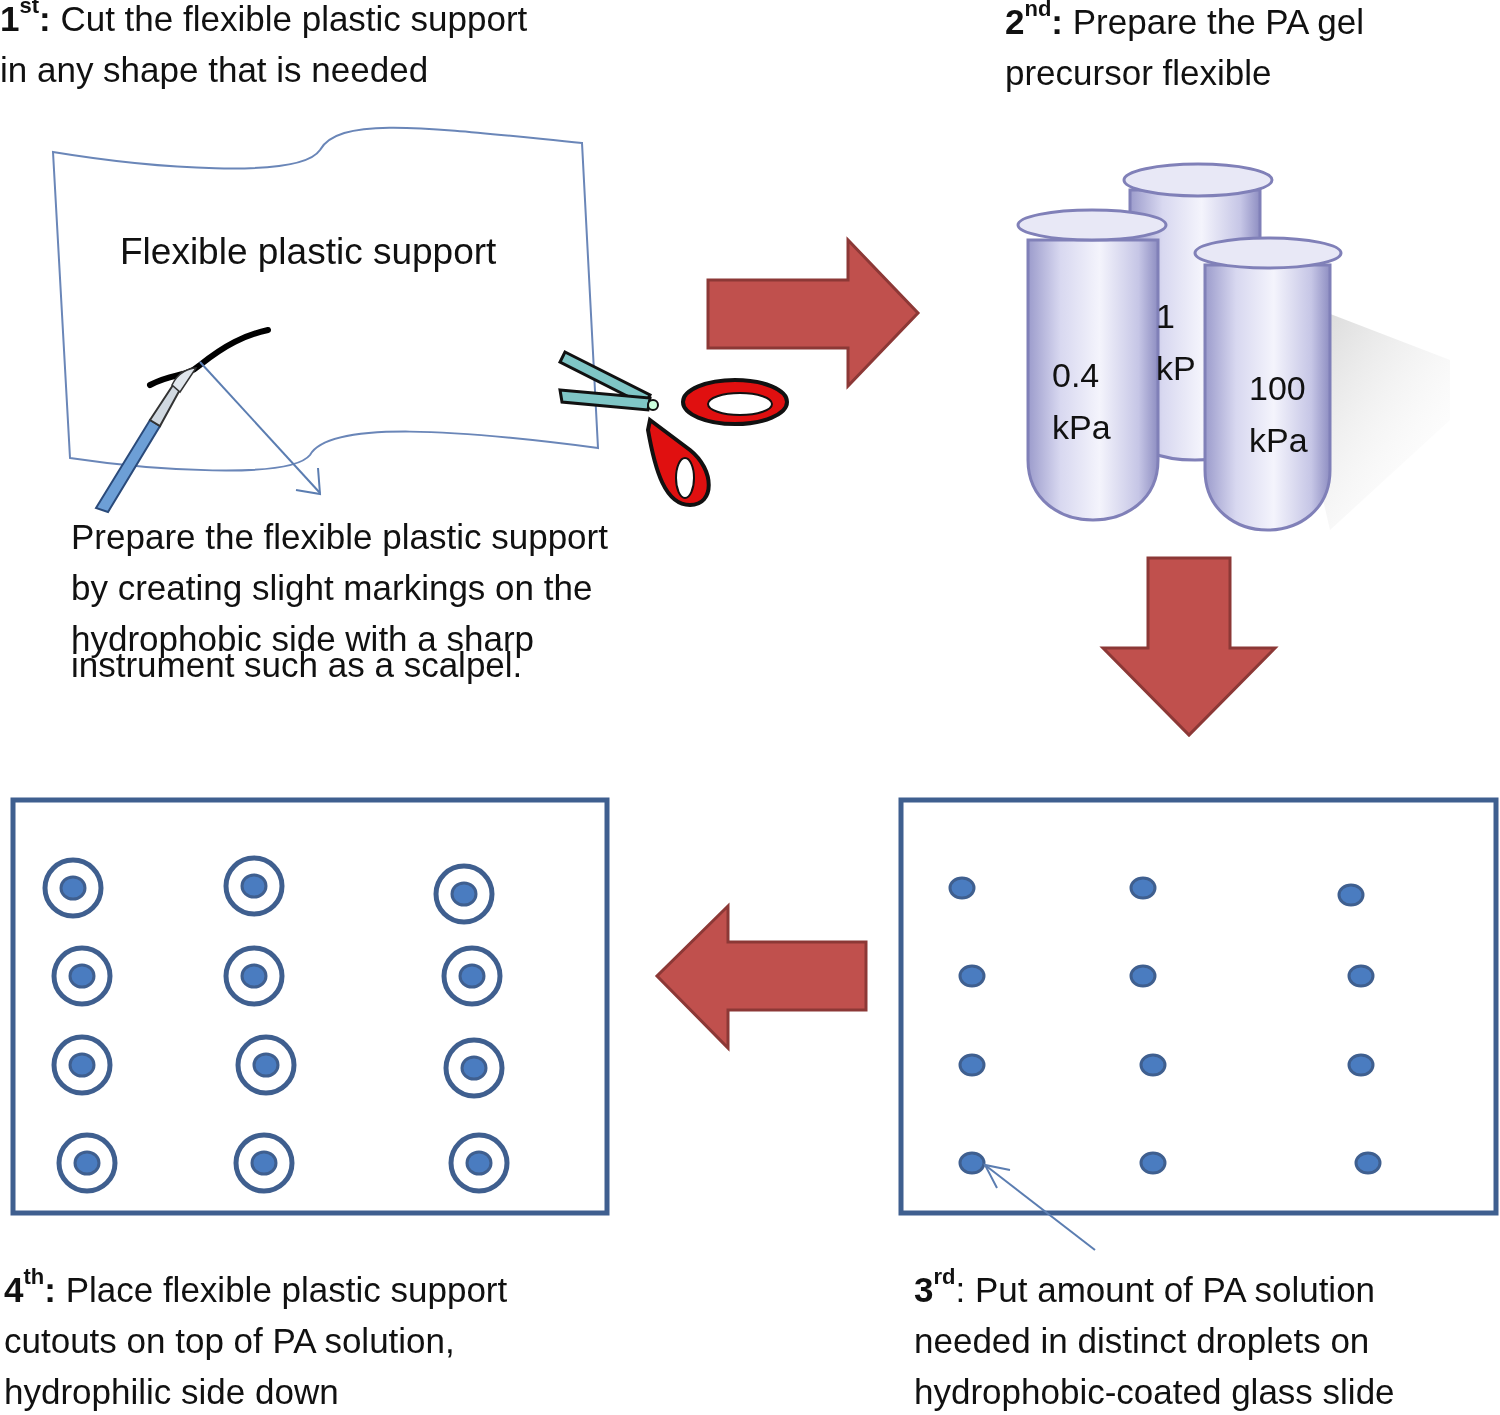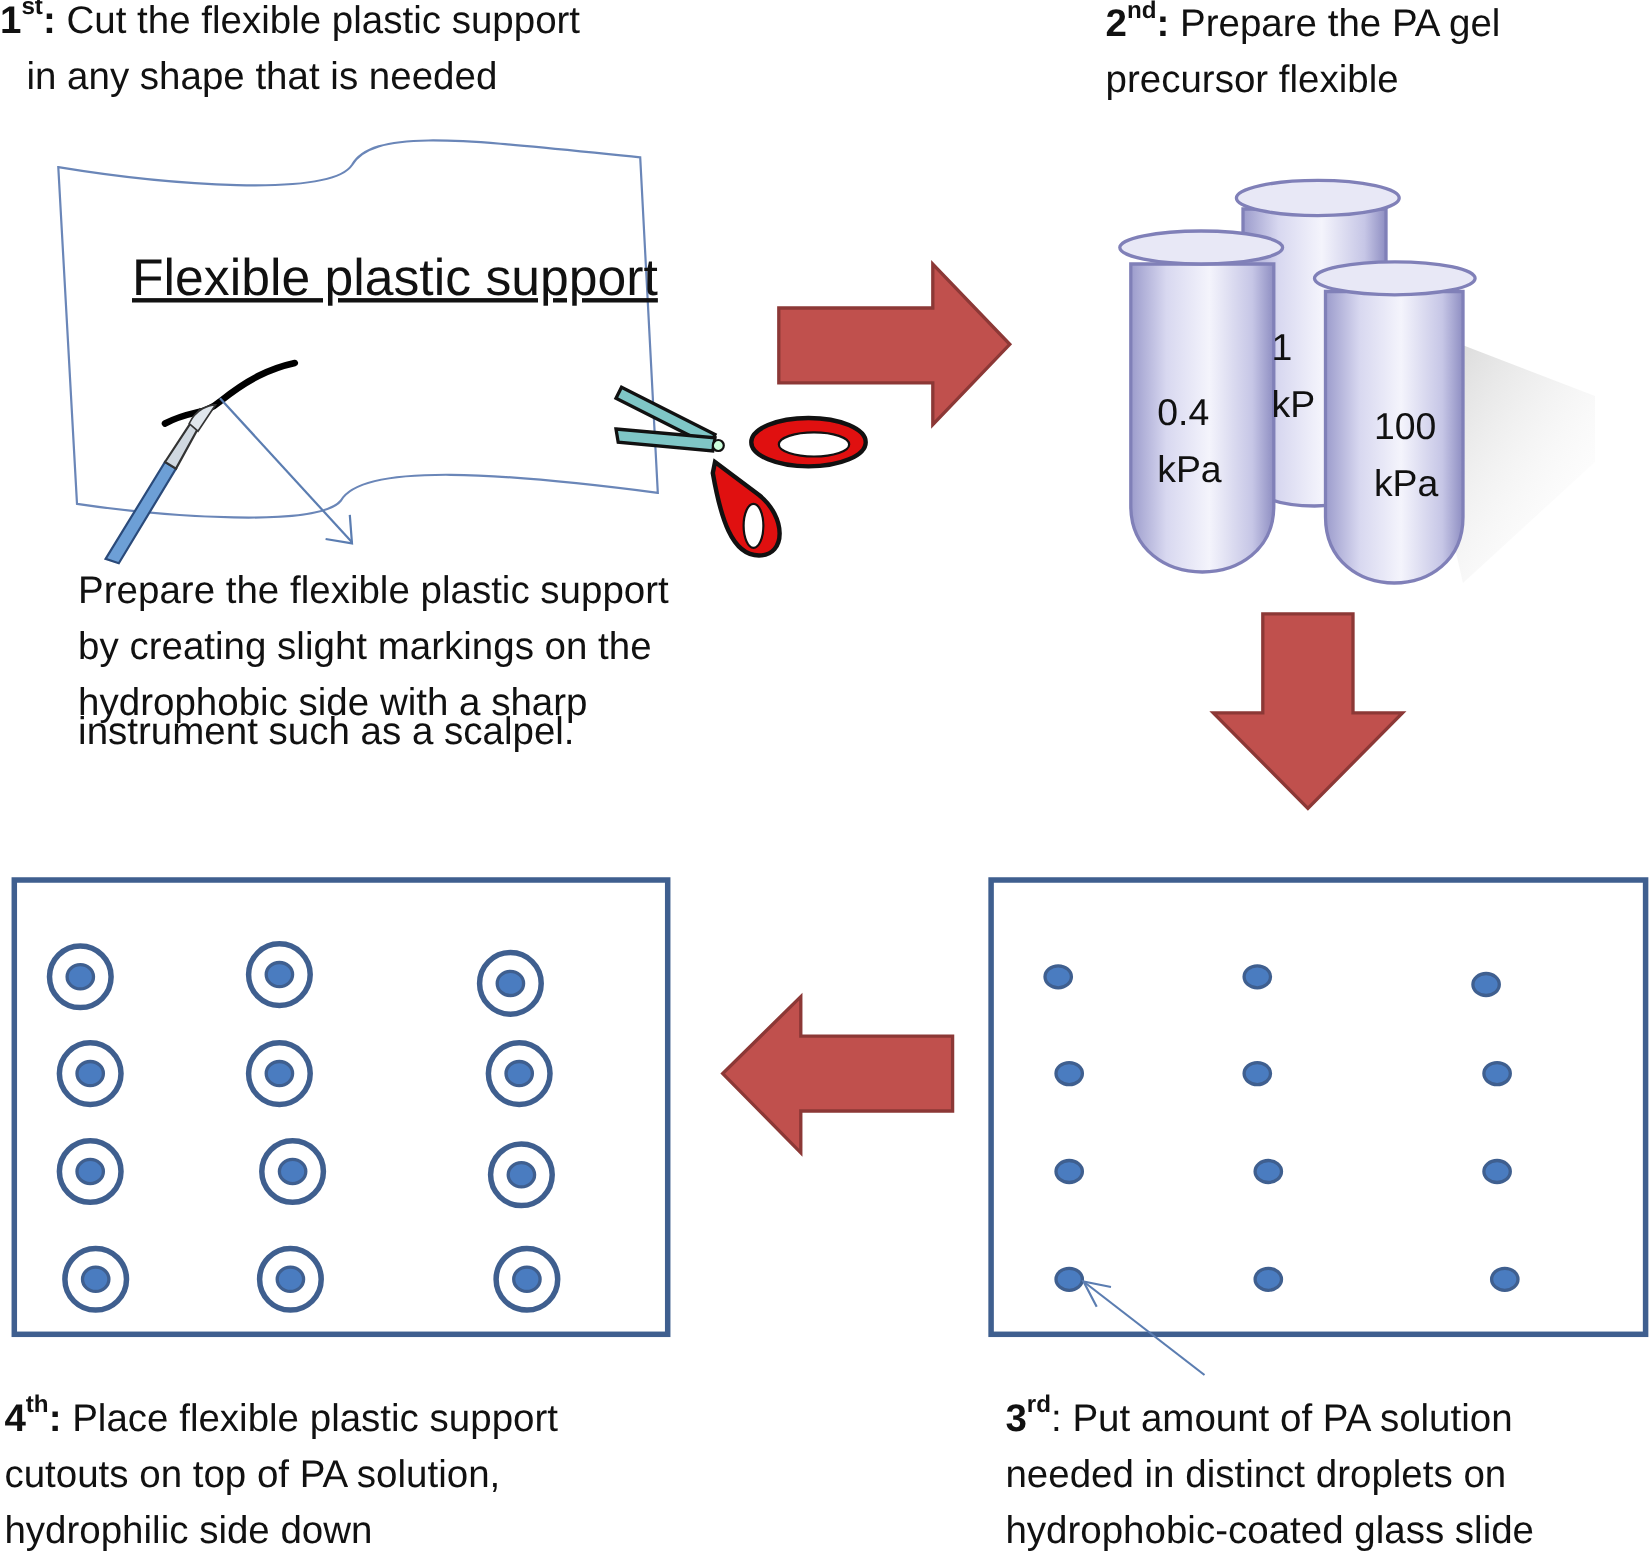--- a/index.html
+++ b/index.html
@@ -2,21 +2,21 @@
 <html><head>
 <meta charset="utf-8">
 <style>
   html, body { margin:0; padding:0; background:#ffffff; }
   body { width:1500px; height:1415px; position:relative; overflow:hidden;
          font-family:"Liberation Sans", "DejaVu Sans", sans-serif; color:#111; }
   .txt { position:absolute; font-size:35px; line-height:51px; white-space:nowrap; }
   .txt b { font-weight:bold; }
   .txt sup { font-size:22px; vertical-align:top; line-height:22px; position:relative; top:2px; }
   svg.canvas { position:absolute; left:0; top:0; }
-  .lbl { position:absolute; font-size:47px; line-height:51px; white-space:nowrap;text-decoration:underline; }
+  .lbl { position:absolute; font-size:37px; line-height:51px; white-space:nowrap; }
   .tube-lbl { position:absolute; font-size:34px; line-height:52px; text-align:left; white-space:nowrap; }
 </style>
 </head>
 <body>
 
 <svg class="canvas" width="1500" height="1415" viewBox="0 0 1500 1415">
   <defs>
     <linearGradient id="tubeGrad" x1="0" x2="1" y1="0" y2="0">
       <stop offset="0" stop-color="#9c9ccc"></stop>
       <stop offset="0.25" stop-color="#d8d8f0"></stop>
@@ -149,21 +149,21 @@
   <g>
     <line x1="1095" y1="1250" x2="985" y2="1165" stroke="#5b7db1" stroke-width="2"></line>
     <polyline points="1010,1170 985,1165 997,1188" fill="none" stroke="#5b7db1" stroke-width="2"></polyline>
   </g>
 </svg>
 
 <div class="txt" style="left:0;top:-7px;">
   <b>1</b><sup><b>st</b></sup><b>:</b>
   <span>Cut the flexible plastic support</span>
 </div>
-<div class="txt" style="left:0;top:44px;margin-left:24px;">in any shape that is needed</div>
+<div class="txt" style="left:0;top:44px;">in any shape that is needed</div>
 
 <div class="txt" style="left:1005px;top:-4px;">
   <b>2</b><sup><b>nd</b></sup><b>:</b>
   <span>Prepare the PA gel</span>
 </div>
 <div class="txt" style="left:1005px;top:47px;">precursor flexible</div>
 
 <div class="lbl" style="left:120px;top:226px;">Flexible plastic support</div>
 
 <div class="txt" style="left:71px;top:511px;">Prepare the flexible plastic support</div>

